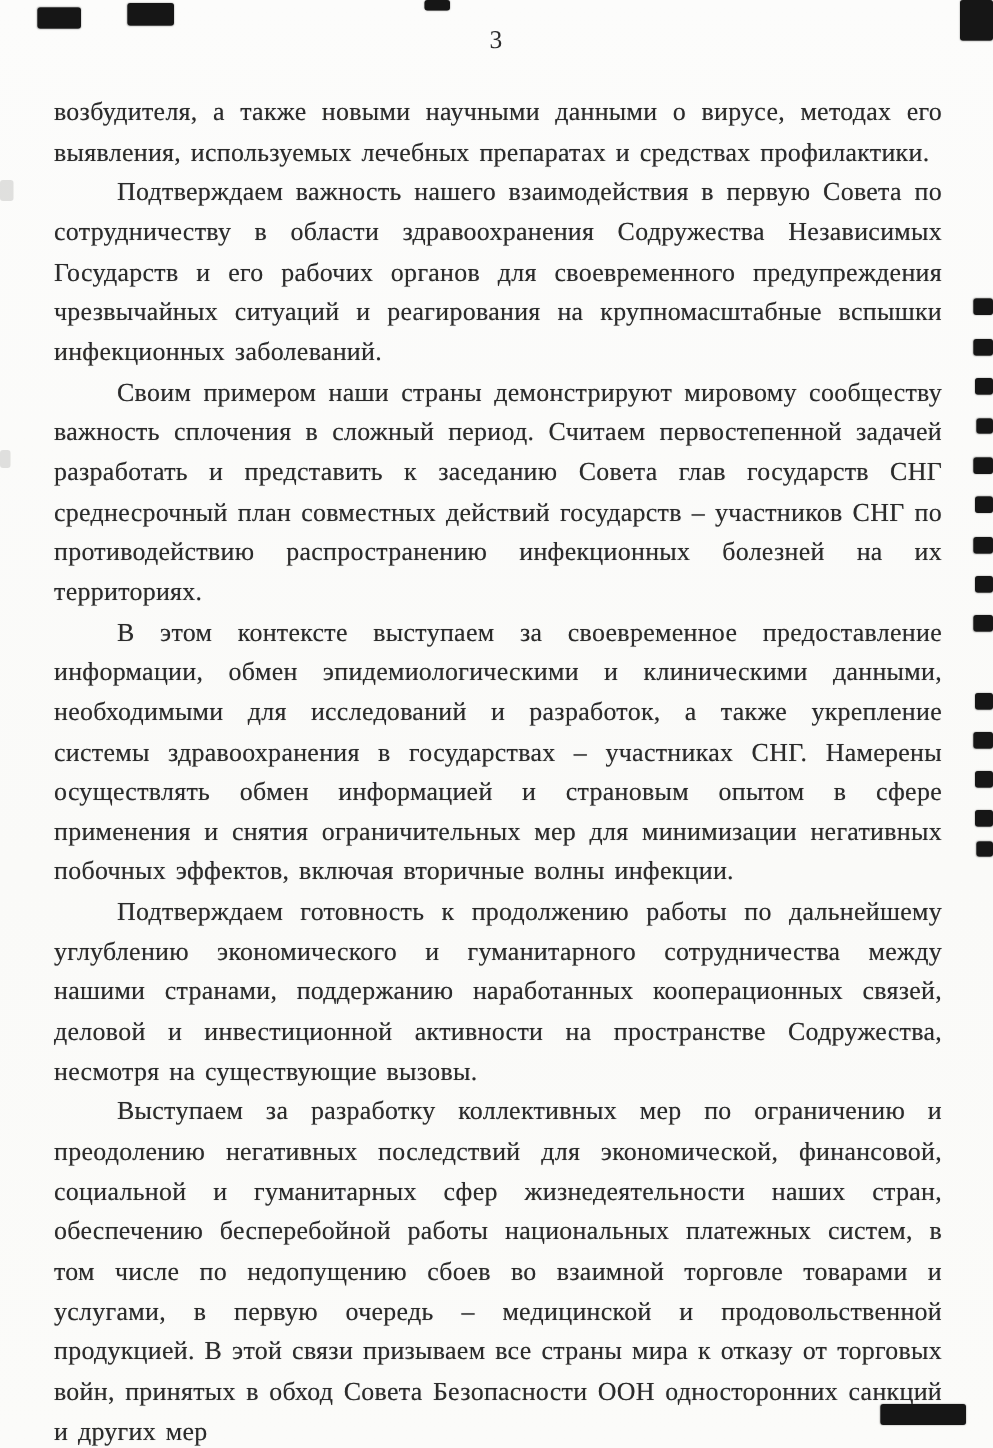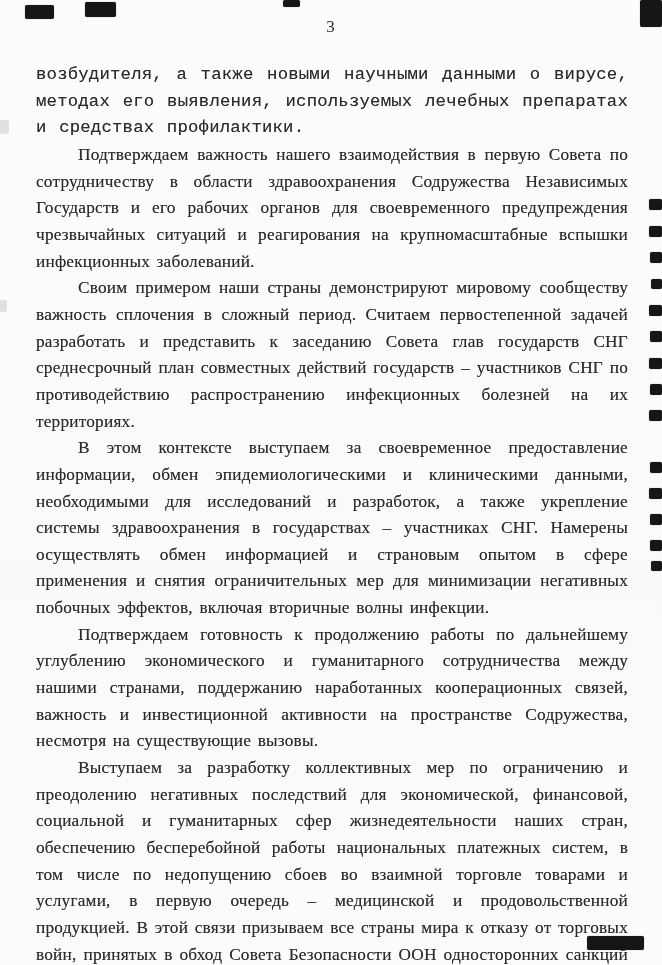--- a/index.html
+++ b/index.html
@@ -41,21 +41,20 @@
     font-size: 17.3px;
     line-height: 26.65px;
     text-align: justify;
     text-indent: 42px;
     word-spacing: 2px;
     letter-spacing: 0.2px;
     text-shadow: 0 0 0.5px rgba(45,45,45,0.55);
   }
   .document-body p.continued {
     text-indent: 0;
-    font-family: Liberation Mono, monospace;
   }
   .artifact {
     position: absolute;
     border-radius: 2px;
   }
   .artifact.black {
     background: #161616;
     box-shadow: 0 0 1px rgba(0,0,0,0.6);
   }
   .artifact.gray {
@@ -68,21 +67,21 @@
 
 <div class="page">
 
   <div class="page-number">3</div>
 
   <div class="document-body">
     <p class="continued">возбудителя, а также новыми научными данными о вирусе, методах его выявления, используемых лечебных препаратах и средствах профилактики.</p>
     <p>Подтверждаем важность нашего взаимодействия в первую Совета по сотрудничеству в области здравоохранения Содружества Независимых Государств и его рабочих органов для своевременного предупреждения чрезвычайных ситуаций и реагирования на крупномасштабные вспышки инфекционных заболеваний.</p>
     <p>Своим примером наши страны демонстрируют мировому сообществу важность сплочения в сложный период. Считаем первостепенной задачей разработать и представить к заседанию Совета глав государств СНГ среднесрочный план совместных действий государств – участников СНГ по противодействию распространению инфекционных болезней на их территориях.</p>
     <p>В этом контексте выступаем за своевременное предоставление информации, обмен эпидемиологическими и клиническими данными, необходимыми для исследований и разработок, а также укрепление системы здравоохранения в государствах – участниках СНГ. Намерены осуществлять обмен информацией и страновым опытом в сфере применения и снятия ограничительных мер для минимизации негативных побочных эффектов, включая вторичные волны инфекции.</p>
-    <p>Подтверждаем готовность к продолжению работы по дальнейшему углублению экономического и гуманитарного сотрудничества между нашими странами, поддержанию наработанных кооперационных связей, важность и инвестиционной активности на пространстве Содружества, несмотря на существующие вызовы.</p>
+    <p>Подтверждаем готовность к продолжению работы по дальнейшему углублению экономического и гуманитарного сотрудничества между нашими странами, поддержанию наработанных кооперационных связей, деловой и инвестиционной активности на пространстве Содружества, несмотря на существующие вызовы.</p>
     <p>Выступаем за разработку коллективных мер по ограничению и преодолению негативных последствий для экономической, финансовой, социальной и гуманитарных сфер жизнедеятельности наших стран, обеспечению бесперебойной работы национальных платежных систем, в том числе по недопущению сбоев во взаимной торговле товарами и услугами, в первую очередь – медицинской и продовольственной продукцией. В этой связи призываем все страны мира к отказу от торговых войн, принятых в обход Совета Безопасности ООН односторонних санкций и других мер</p>
   </div>
 
   <div>
       <div class="artifact black" style="left: 25px; top: 5px; width: 29px; height: 14px;"></div>
       <div class="artifact black" style="left: 85px; top: 2px; width: 31px; height: 15px;"></div>
       <div class="artifact black" style="left: 283px; top: 0px; width: 17px; height: 7px;"></div>
       <div class="artifact black" style="left: 640px; top: 0px; width: 22px; height: 27px;"></div>
       <div class="artifact black" style="left: 649px; top: 199px; width: 13px; height: 11px;"></div>
       <div class="artifact black" style="left: 649px; top: 226px; width: 13px; height: 11px;"></div>

